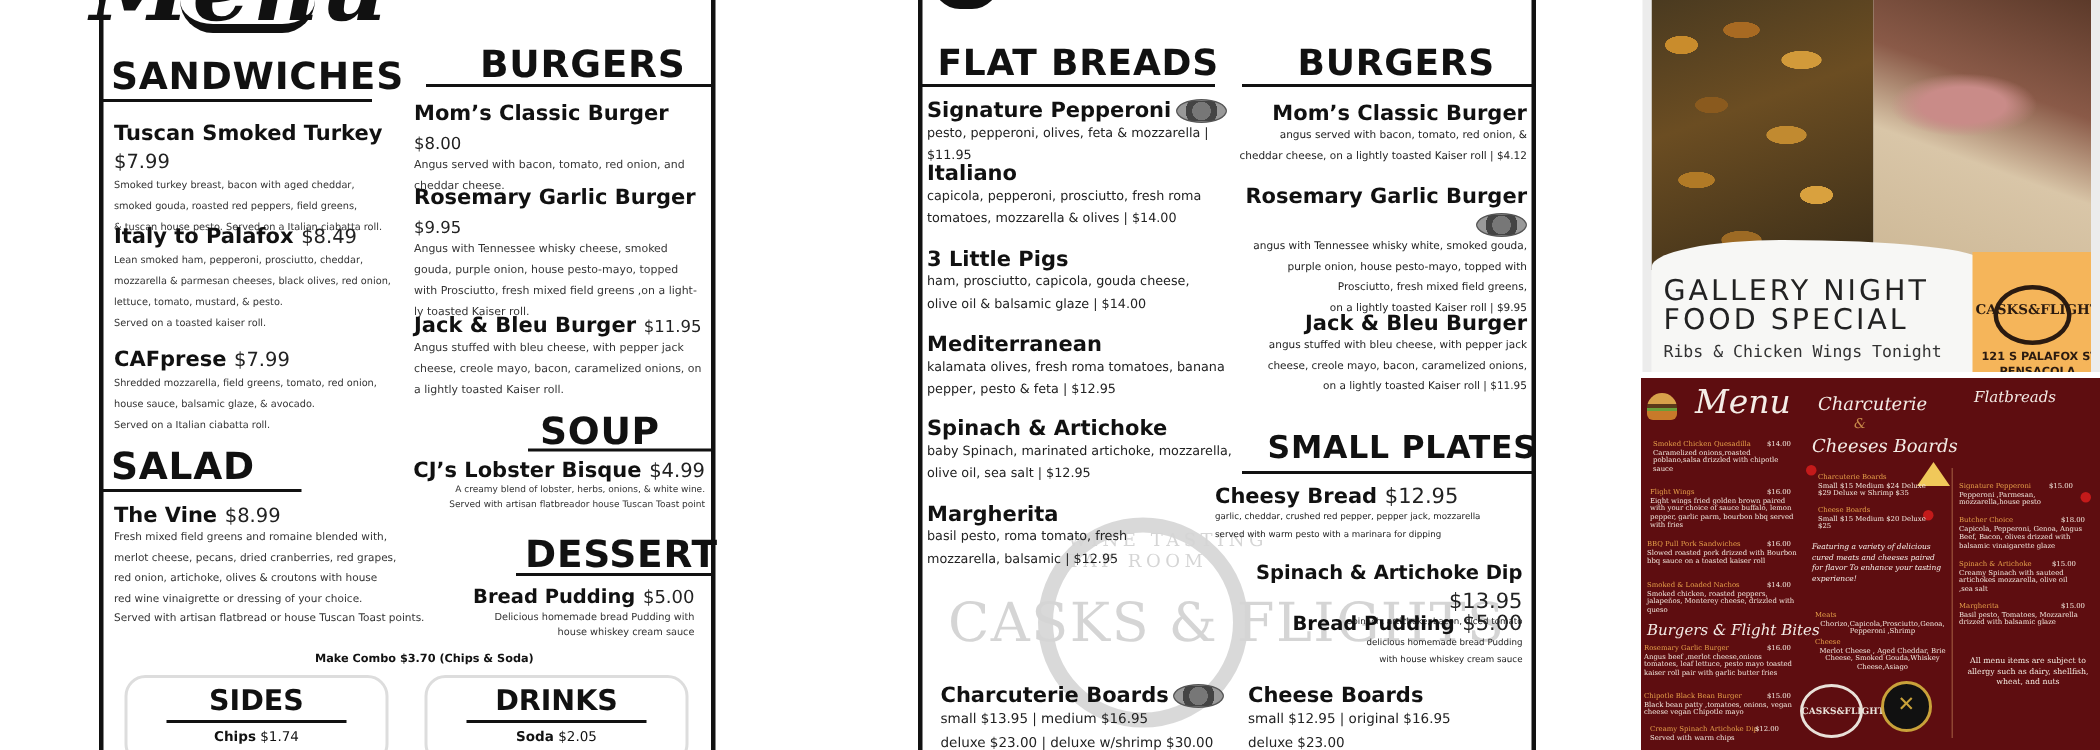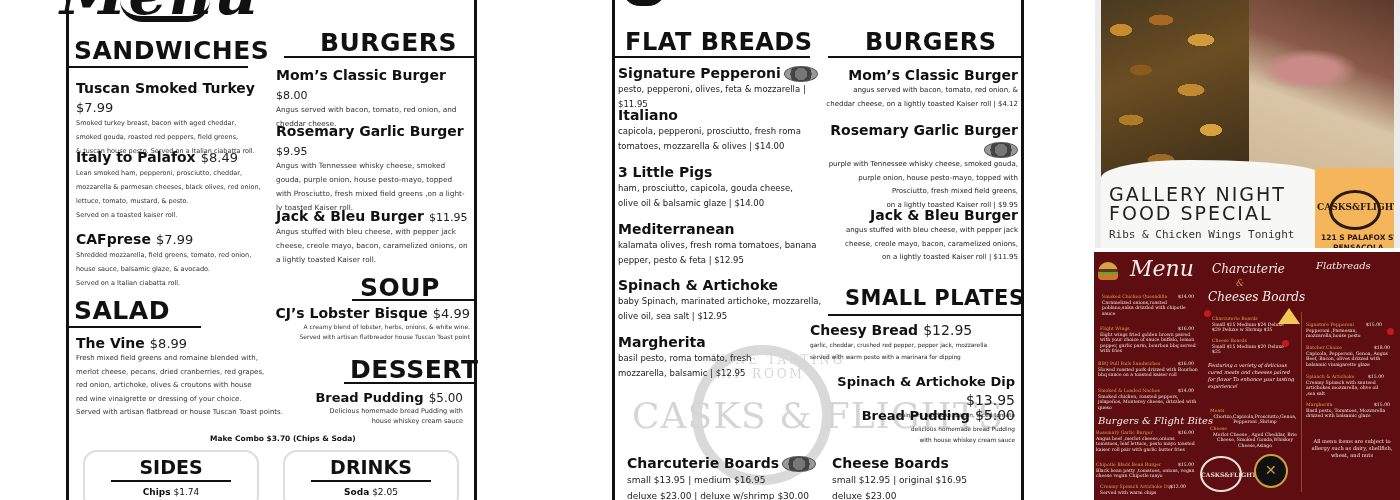--- a/index.html
+++ b/index.html
@@ -262,21 +262,21 @@
   <div class="item" style="left:200px; top:65px; width:208px; text-align:right;">
     <div><span class="item-name">Mom’s Classic Burger</span></div>
     <div class="desc2" style="font-size:7px; line-height:13.5px;">
       <div>angus served with bacon, tomato, red onion, &amp;</div>
       <div>cheddar cheese, on a lightly toasted Kaiser roll | $4.12</div>
     </div>
   </div>
   <div class="item" style="left:200px; top:120px; width:208px; text-align:right;">
     <div><span class="item-name">Rosemary Garlic Burger</span><span class="badge-logo"></span></div>
     <div class="desc2" style="font-size:7px; line-height:13.5px;">
-      <div>purple with Tennessee whisky cheese, smoked gouda,</div>
+      <div>angus with Tennessee whisky white, smoked gouda,</div>
       <div>purple onion, house pesto-mayo, topped with</div>
       <div>Prosciutto, fresh mixed field greens,</div>
       <div>on a lightly toasted Kaiser roll | $9.95</div>
     </div>
   </div>
   <div class="item" style="left:200px; top:205px; width:208px; text-align:right;">
     <div><span class="item-name">Jack &amp; Bleu Burger</span></div>
     <div class="desc2" style="font-size:7px; line-height:13.5px;">
       <div>angus stuffed with bleu cheese, with pepper jack</div>
       <div>cheese, creole mayo, bacon, caramelized onions,</div>

